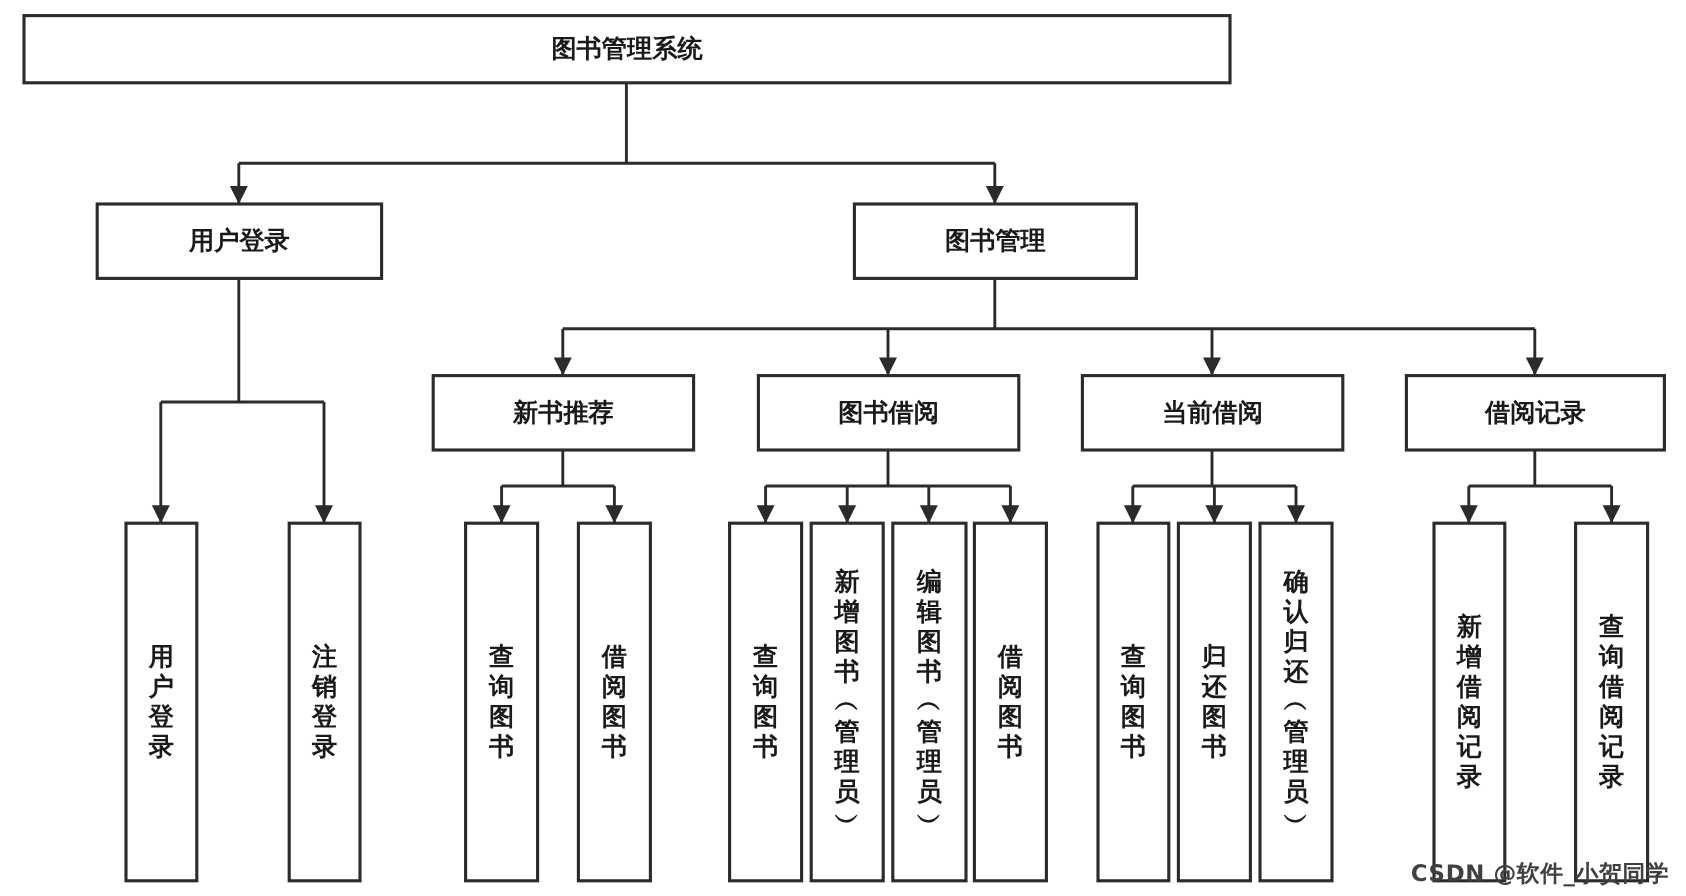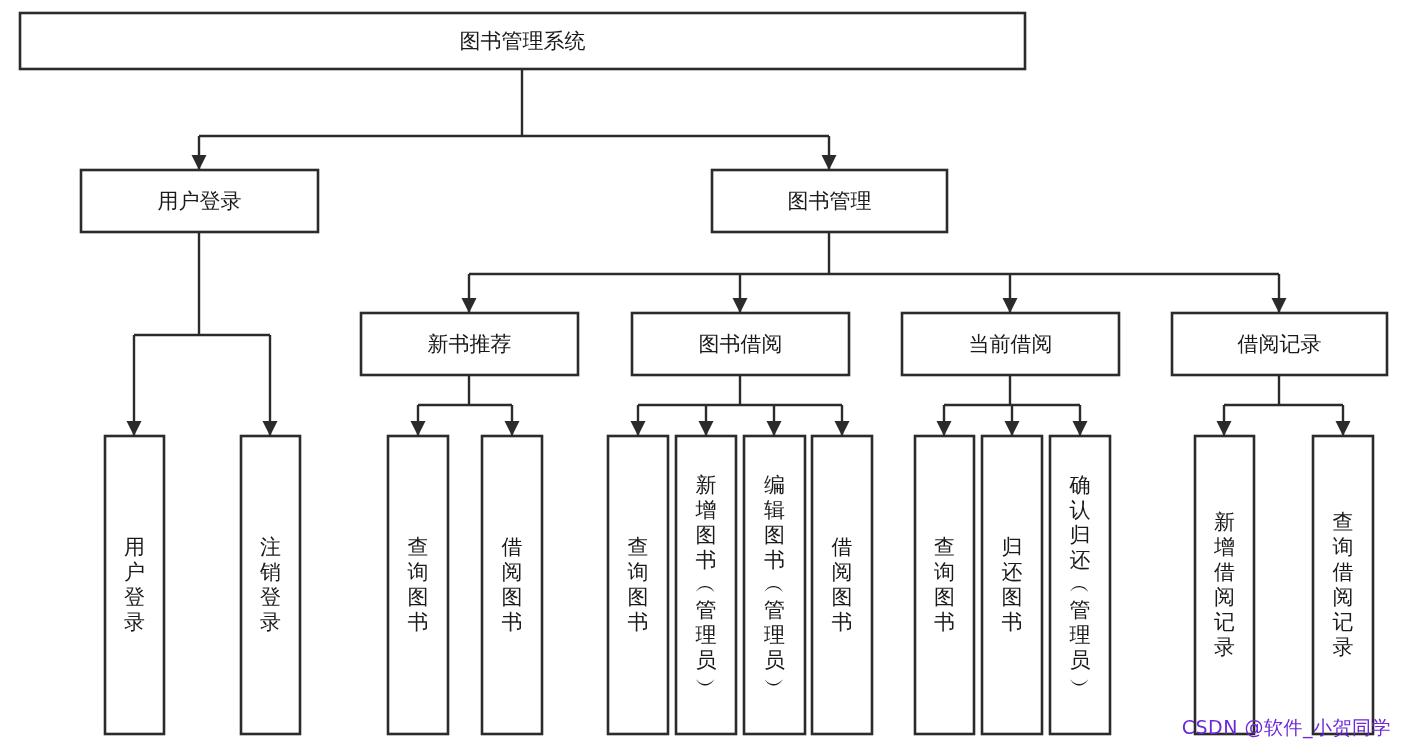--- a/index.html
+++ b/index.html
@@ -12,20 +12,21 @@
     width: 1405px;
     height: 747px;
     font-family: "DejaVu Sans", "Liberation Sans", sans-serif;
     overflow: hidden;
     position: relative;
   }
   #diagram-root {
     position: relative;
     width: 1405px;
     height: 747px;
+    font-weight: bold;
   }
   svg#flowchart {
     position: absolute;
     left: 0;
     top: 0;
     width: 1405px;
     height: 747px;
     display: block;
   }
   .node-rect {
@@ -55,21 +56,21 @@
   .arrow-head {
     fill: #2b2b2b;
     stroke: none;
   }
   .watermark-text {
     position: absolute;
     right: 14px;
     bottom: 6px;
     font-family: "DejaVu Sans", "Liberation Sans", sans-serif;
     font-size: 19px;
-    color: #6d28d9;
+    color: #404040;
     white-space: nowrap;
     letter-spacing: 0.5px;
     user-select: none;
   }
 </style>
 </head>
 <body>
 
 <div id="diagram-root">
 

